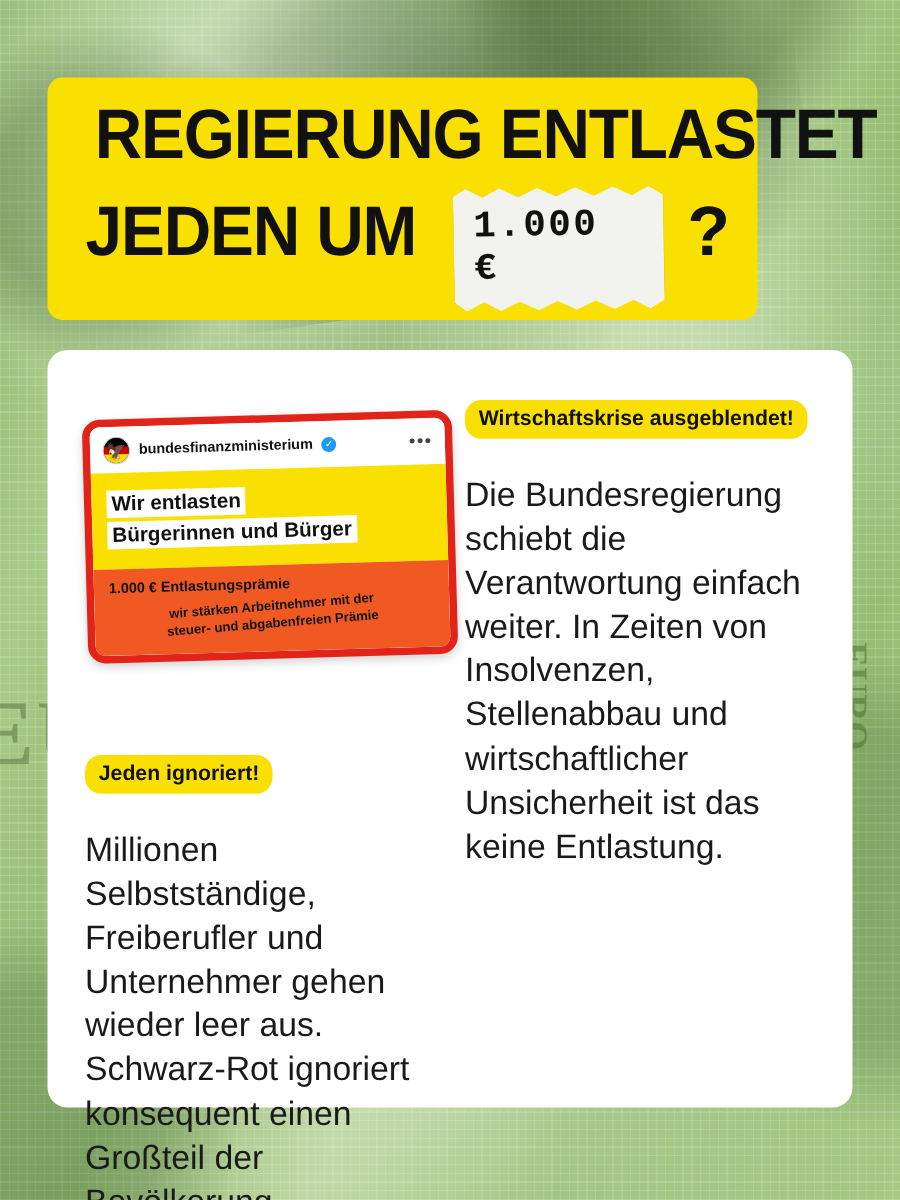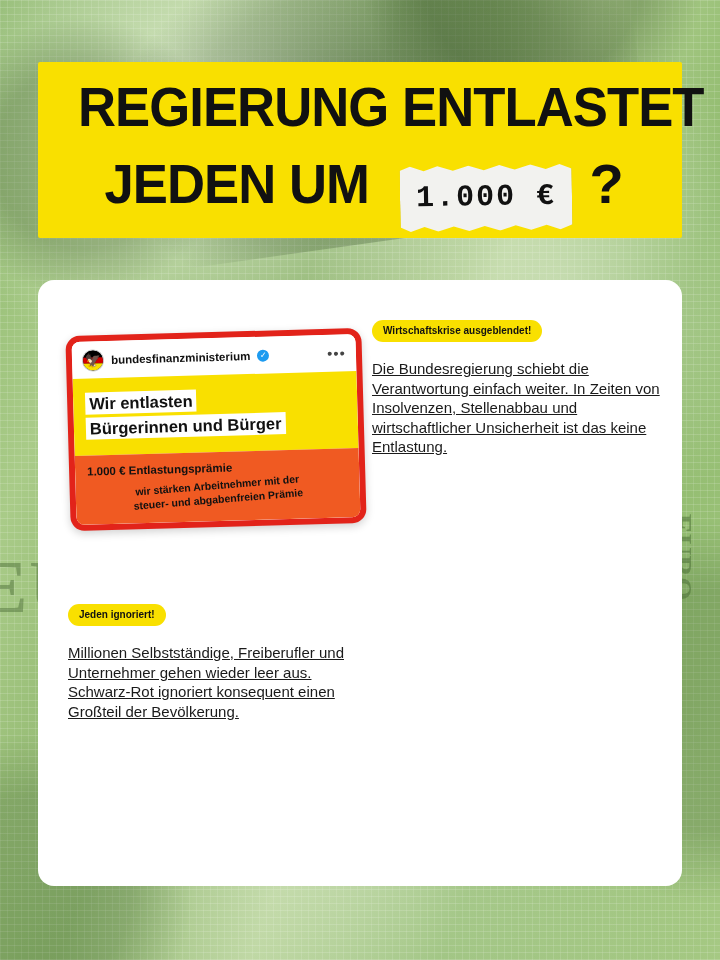--- a/index.html
+++ b/index.html
@@ -64,43 +64,43 @@
     font-weight: bold;
     color: rgba(70,105,50,0.5);
     transform: rotate(90deg);
     font-family: "Liberation Serif", serif;
   }
 
   
   .headline-banner {
     position: absolute;
     left: 38px; top: 62px;
-    width: 644px;
+    width: 568px;
     background: #f9e000;
-    border-radius: 2px;
+    border-radius: 12px;
     padding: 18px 22px 20px;
     text-align: left;
     z-index: 5;
   }
   .headline-line {
     font-family: "Liberation Sans Narrow", "Liberation Sans", sans-serif;
     font-weight: bold;
     font-size: 56px;
     line-height: 0.96;
     letter-spacing: -1px;
     color: #111;
     transform: scaleX(0.94);
     white-space: nowrap;
   }
   .headline-line2 {
     display: flex;
     align-items: center;
     justify-content: center;
     gap: 12px;
-    margin-top: 16px;
+    margin-top: 0;
   }
   .headline-line2 .txt {
     font-family: "Liberation Sans Narrow", "Liberation Sans", sans-serif;
     font-weight: bold;
     font-size: 56px;
     line-height: 1;
     letter-spacing: -1px;
     color: #111;
     transform: scaleX(0.94);
     white-space: nowrap;
@@ -239,31 +239,30 @@
     transform: rotate(-3deg);
     padding: 0 6px;
   }
 
   
   .tag {
     display: inline-block;
     background: #f9e000;
     color: #111;
     font-weight: bold;
-    font-size: 10px;
+    font-size: 17px;
     padding: 5px 11px 6px;
     border-radius: 13px;
     text-align: center;
   }
   .body-text {
-    margin-top: 17px;
-    font-size: 15px;
+    margin-top: 28px;
+    font-size: 27px;
     line-height: 1.3;
     color: #1a1a1a;
-    text-decoration: underline;
   }
   .block-right-top {
     position: absolute;
     left: 334px; top: 40px;
     width: 290px;
   }
   .block-left-bottom {
     position: absolute;
     left: 30px; top: 324px;
     width: 290px;

